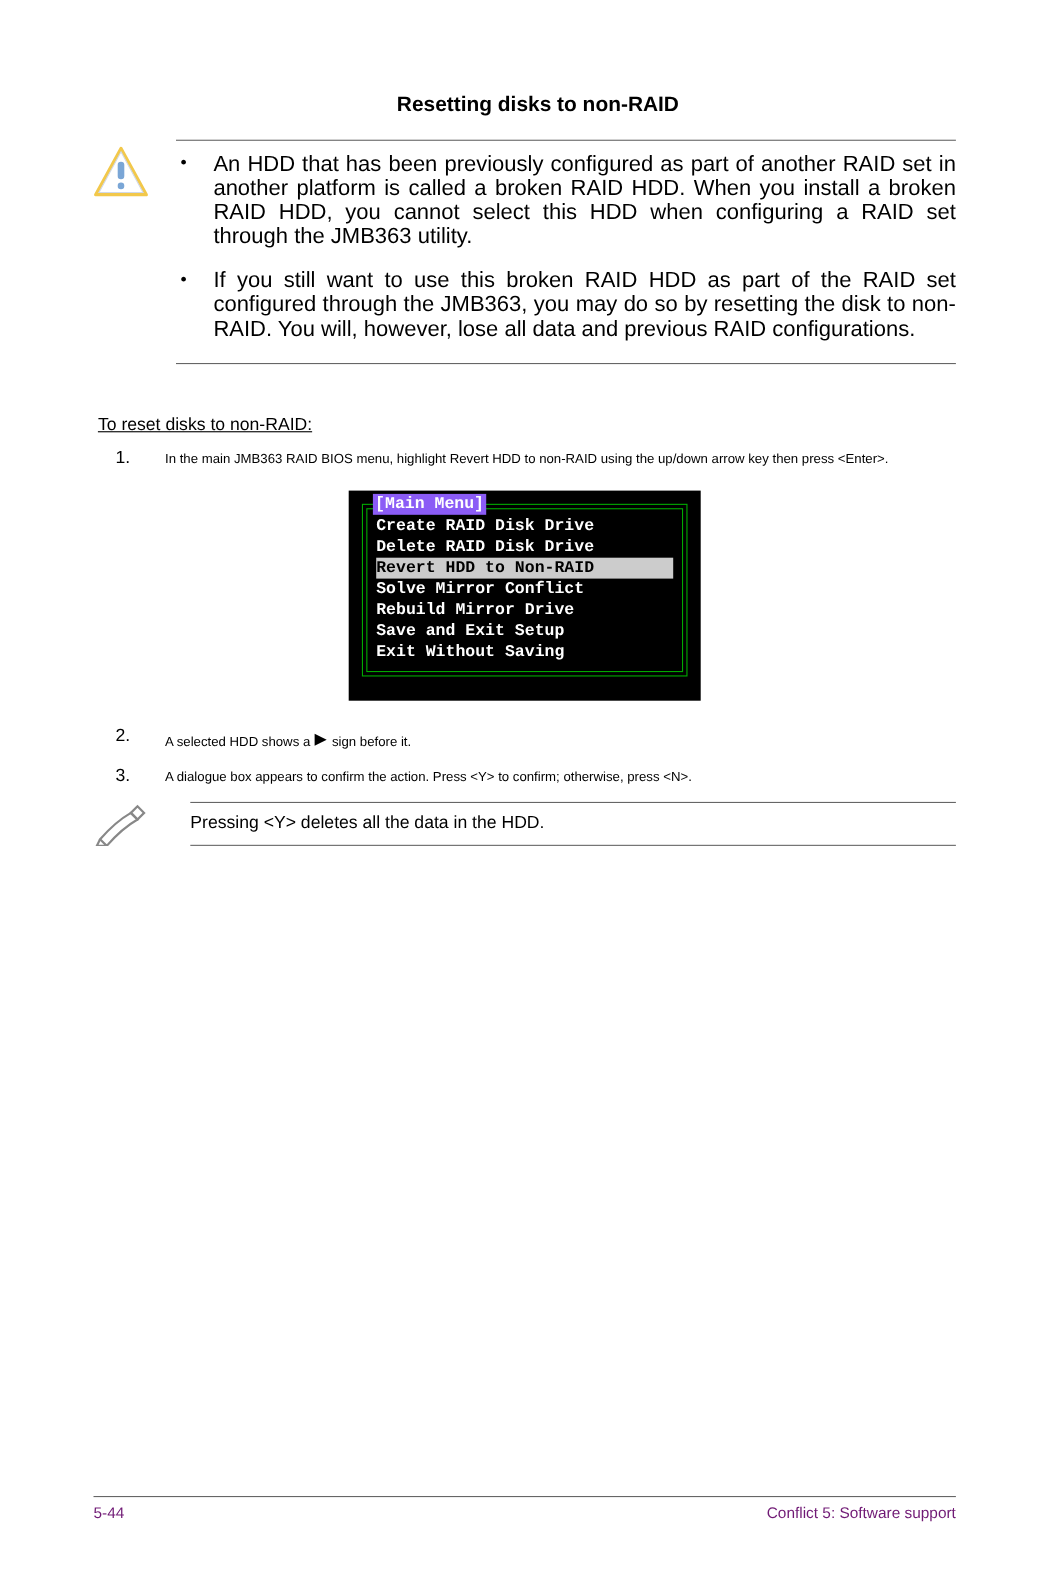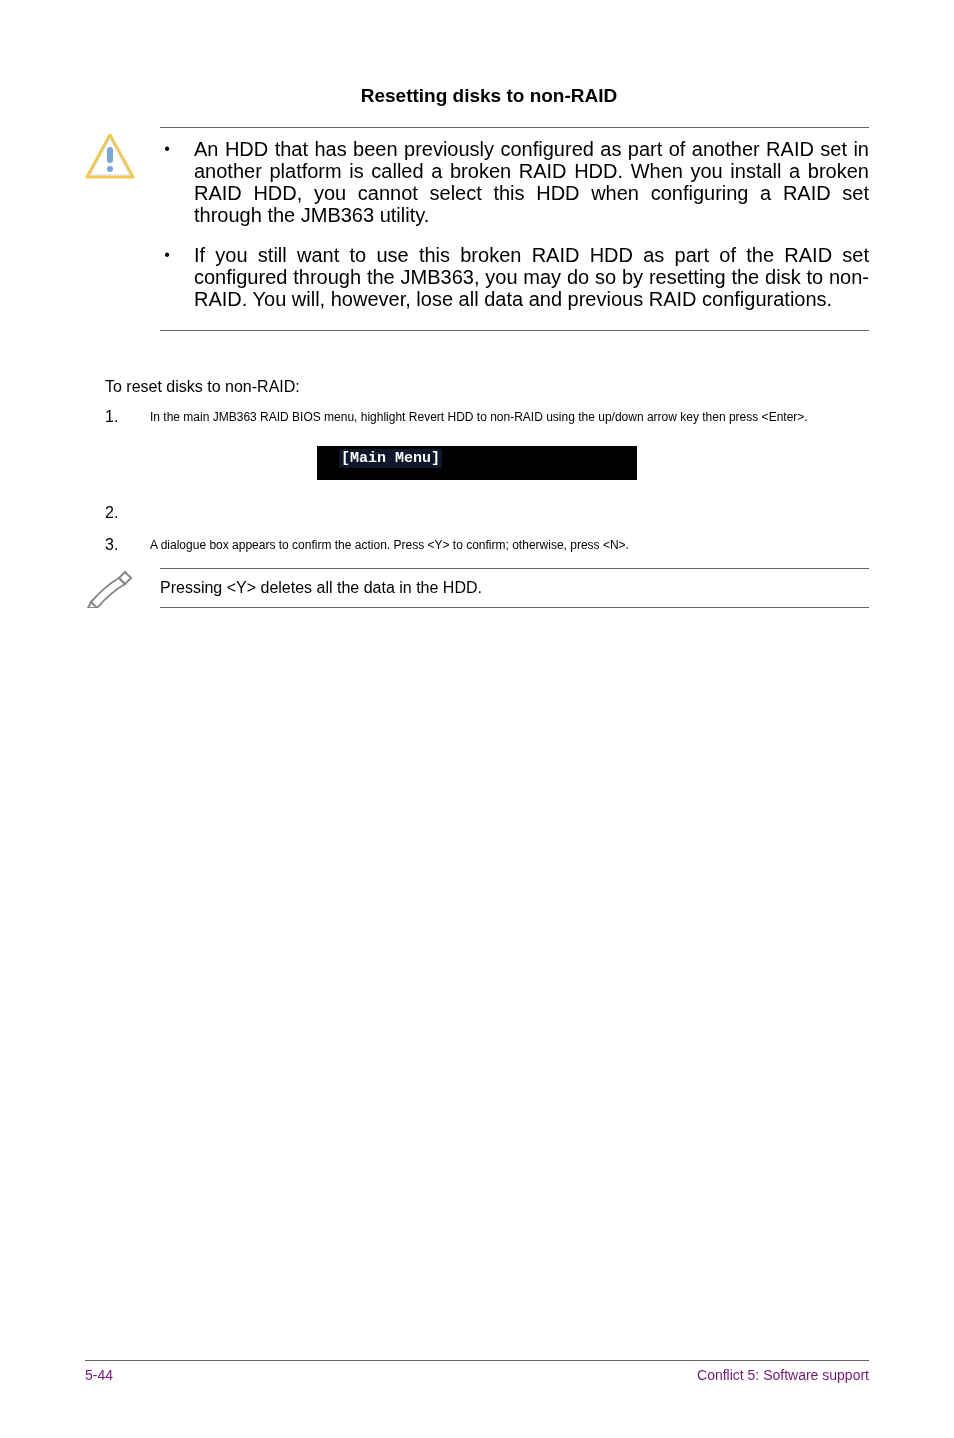--- a/index.html
+++ b/index.html
@@ -61,21 +61,22 @@
     flex: 1;
     font-size: 20px;
     line-height: 22px;
     text-align: justify;
   }
   .intro {
     font-size: 16px;
     line-height: 22px;
     margin-top: 45px;
     margin-bottom: 8px;
-    margin-left: 20px;
+    margin-left: 4px;
+    text-decoration: underline;
   }
   .step-row {
     display: flex;
     align-items: flex-start;
     gap: 25px;
     margin-left: 20px;
     margin-bottom: 10px;
   }
   .step-num {
     flex-shrink: 0;
@@ -108,21 +109,21 @@
     font-weight: bold;
     font-size: 15px;
     line-height: 19px;
     color: #ffffff;
     position: relative;
   }
   .bios-title {
     position: absolute;
     top: 3px;
     left: 22px;
-    background: #0f172a;
+    background: #8b5cf6;
     padding: 0 2px;
     z-index: 2;
   }
   .bios-outer {
     border: 1px solid #00aa00;
     padding: 3px;
   }
   .bios-inner {
     border: 1px solid #00aa00;
     padding: 6px 8px 8px 8px;
@@ -133,21 +134,21 @@
   .bios-sel {
     background: #cccccc;
     color: #000000;
     white-space: pre;
     display: inline-block;
     width: 100%;
   }
   .note-block {
     display: flex;
     align-items: center;
-    gap: 25px;
+    gap: 38px;
     margin-top: 12px;
   }
   .note-icon {
     flex-shrink: 0;
     width: 50px;
     height: 40px;
   }
   .note-content {
     flex: 1;
     border-top: 1px solid #666;
@@ -196,26 +197,42 @@
 <div class="intro">To reset disks to non-RAID:</div>
 
 <div class="step-row">
   <div class="step-num">1.</div>
   <div class="step-text">In the main JMB363 RAID BIOS menu, highlight Revert HDD to non-RAID using the up/down arrow key then press &lt;Enter&gt;.</div>
 </div>
 
 <div class="bios-wrap">
   <div class="bios-box">
     <div class="bios-title">[Main Menu]</div>
+    <div class="bios-outer">
+      <div class="bios-inner">
+        <div class="bios-line">Create RAID Disk Drive</div>
+        <div class="bios-line">Delete RAID Disk Drive</div>
+        <div class="bios-sel">Revert HDD to Non-RAID</div>
+        <div class="bios-line">Solve Mirror Conflict</div>
+        <div class="bios-line">Rebuild Mirror Drive</div>
+        <div class="bios-line">Save and Exit Setup</div>
+        <div class="bios-line">Exit Without Saving</div>
+      </div>
+    </div>
   </div>
 </div>
 
 <div class="step-row">
   <div class="step-num">2.</div>
   <div class="step-text">
+    <div class="sub">
+      <span>A selected HDD shows a </span><svg class="triangle-inline" width="13" height="13" viewBox="0 0 13 13">
+          <polygon points="1,1 12,6.5 1,12" fill="#000"></polygon>
+        </svg><span> sign before it.</span>
+    </div>
   </div>
 </div>
 
 <div class="step-row">
   <div class="step-num">3.</div>
   <div class="step-text">A dialogue box appears to confirm the action. Press &lt;Y&gt; to confirm; otherwise, press &lt;N&gt;.</div>
 </div>
 
 <div class="note-block">
   <svg class="note-icon" viewBox="0 0 50 40">

